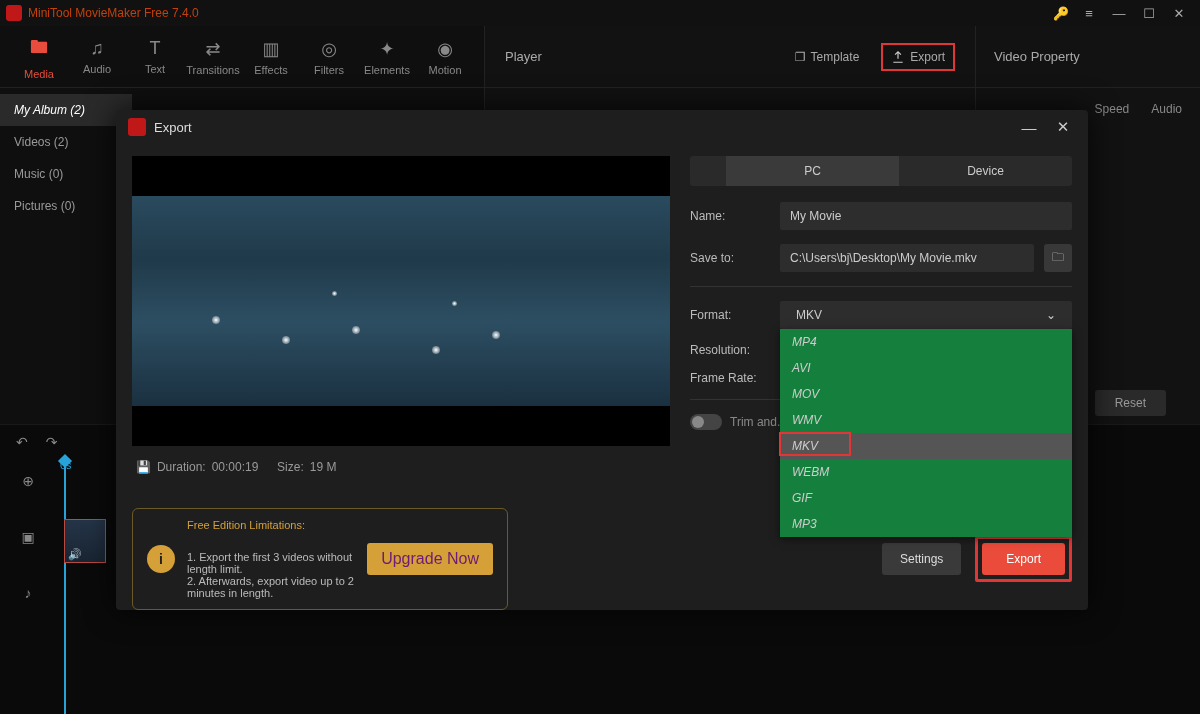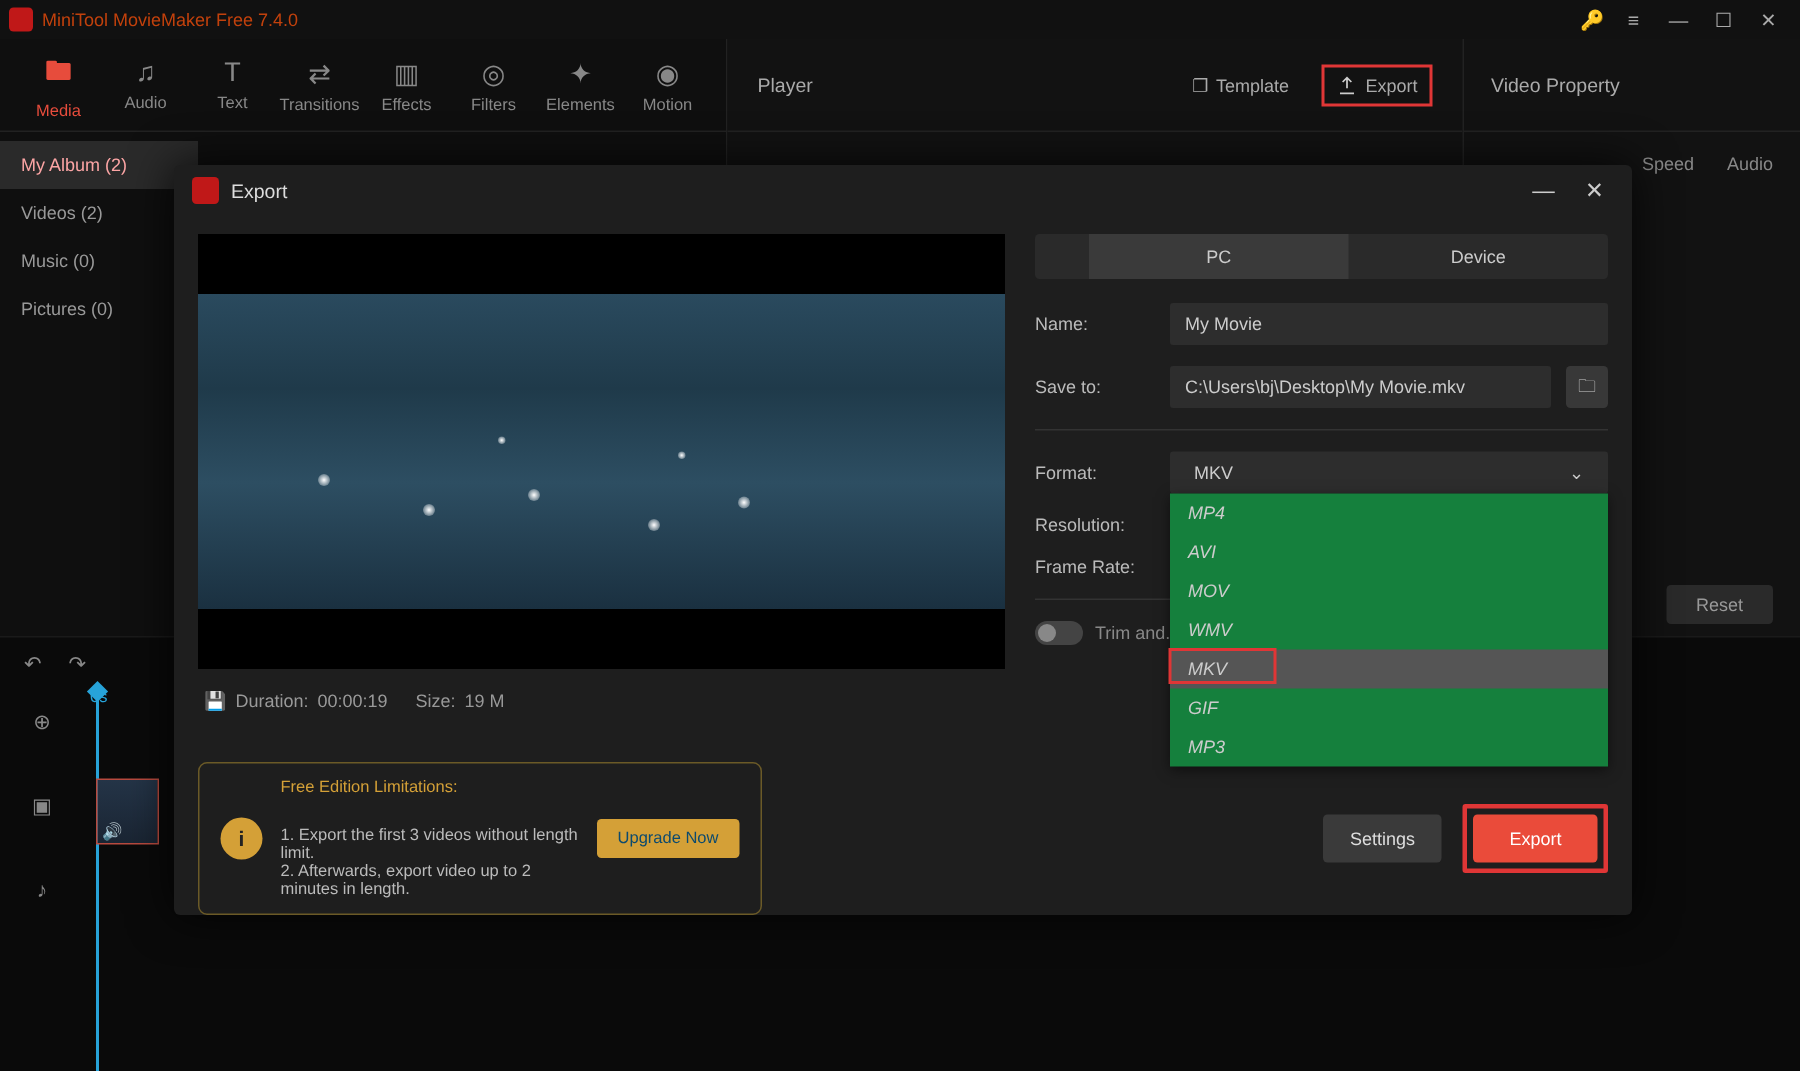--- a/index.html
+++ b/index.html
@@ -14,21 +14,21 @@
 .main { display: flex; height: calc(100% - 26px); }
 .left-col { width: 485px; background:#0f0f0f; border-right:1px solid #222; }
 .top-tabs { height: 62px; display: flex; align-items: center; gap: 0; border-bottom: 1px solid #222; padding-left: 10px;}
 .top-tab { width: 58px; text-align: center; color: #888; font-size: 11px; cursor: pointer; }
 .top-tab.active { color: #e74c3c; }
 .top-tab .ico { font-size: 18px; display:block; margin-bottom:4px; }
 
 .side-sub { display:flex; }
 .media-nav { width:132px; padding-top:6px; }
 .media-nav div { padding: 9px 14px; color:#999; font-size:12px; cursor:pointer;}
-.media-nav div.active { background:#2a2a2a; color:#fca5a5; }
+.media-nav div.active { background:#2a2a2a; color:#ffffff;font-style:italic; }
 .search-area { flex:1; padding:10px; color:#666; font-size:12px; display:flex; gap:30px;}
 .search-area span { display:flex; align-items:center; gap:5px;}
 
 .center-col { flex:1; background:#121212; }
 .center-top { height:62px; display:flex; align-items:center; justify-content:space-between; padding:0 20px; border-bottom:1px solid #222;}
 .center-top .lbl { color:#aaa; font-size:13px; }
 .center-right { display:flex; gap:14px; align-items:center;}
 .center-right div { display:flex; align-items:center; gap:5px; color:#aaa; cursor:pointer; padding:5px 8px;}
 .export-hl { border:2px solid #e03636; }
 
@@ -82,27 +82,27 @@
 .dropdown div.hl-box:after{ content:""; position:absolute; top:-1px; left:-1px; width:68px; height:20px; border:2px solid #e03636;}
 .toggle-row{ display:flex; align-items:center; gap:8px; margin-top:8px;}
 .toggle{ width:32px; height:16px; background:#444; border-radius:8px; position:relative;}
 .toggle:after{ content:""; position:absolute; left:2px; top:2px; width:12px; height:12px; background:#888; border-radius:50%;}
 
 .dlg-footer{ display:flex; align-items:center; padding:0 16px; height:70px; gap:14px;}
 .limit-box{ flex:1; border:1px solid #6b5a27; border-radius:6px; display:flex; align-items:center; padding:10px 14px; gap:12px; max-width:542px;}
 .limit-icon{ width:28px; height:28px; background:#d4a037; border-radius:50%; color:#222; display:flex; align-items:center; justify-content:center; font-weight:bold; font-size:14px;}
 .limit-text{ flex:1; font-size:11px; color:#bbb;}
 .limit-text .hd{ color:#d4a037; margin-bottom:20px;}
-.upgrade{ background:#d4a037; color:#0c4a6e; padding:7px 14px; border-radius:3px; font-size:11px; cursor:pointer;}
+.upgrade{ background:#d4a037; color:#701a75; padding:7px 14px; border-radius:3px; font-size:16px; cursor:pointer;}
 .spacer{ flex:1;}
 .btn-settings{ background:#3a3a3a; color:#ddd; padding:9px 18px; border-radius:3px; font-size:12px; cursor:pointer;}
 .btn-export{ background:#ea4b3a; color:#fff; padding:9px 24px; border-radius:3px; font-size:12px; cursor:pointer;}
 .btn-export-wrap{ border:3px solid #e03636; padding:4px; border-radius:2px;}
 
-.reset-btn{ position:absolute; right:18px; top:390px; background:#2a2a2a; padding:6px 20px; border-radius:3px; color:#999; font-size:12px;}
+.reset-btn{ position:absolute; right:34px; top:390px; background:#2a2a2a; padding:6px 20px; border-radius:3px; color:#999; font-size:12px;}
 .slider-row{ position:absolute; right:18px; top:432px; display:flex; align-items:center; gap:10px;}
 .slider{ width:130px; height:3px; background:#444; position:relative;}
 .slider .knob{ position:absolute; right:0; top:-4px; width:10px; height:10px; background:#999; border-radius:50%;}
 .slider-row .plus{ width:18px; height:18px; background:#333; border-radius:50%; color:#aaa; text-align:center; font-size:12px; line-height:18px;}
 
 svg{ display:block;}
 </style>
 </head>
 <body>
 
@@ -256,20 +256,21 @@
         <div class="flabel">Format:</div>
         <div class="fselect">
           <span>MKV</span>
           <span>⌄</span>
           <div class="dropdown">
             <div>MP4</div>
             <div>AVI</div>
             <div>MOV</div>
             <div>WMV</div>
             <div class="sel hl-box">MKV</div>
+            <div>WEBM</div>
             <div>GIF</div>
             <div>MP3</div>
           </div>
         </div>
       </div>
       <div class="frow">
         <div class="flabel">Resolution:</div>
       </div>
       <div class="frow">
         <div class="flabel">Frame Rate:</div>

